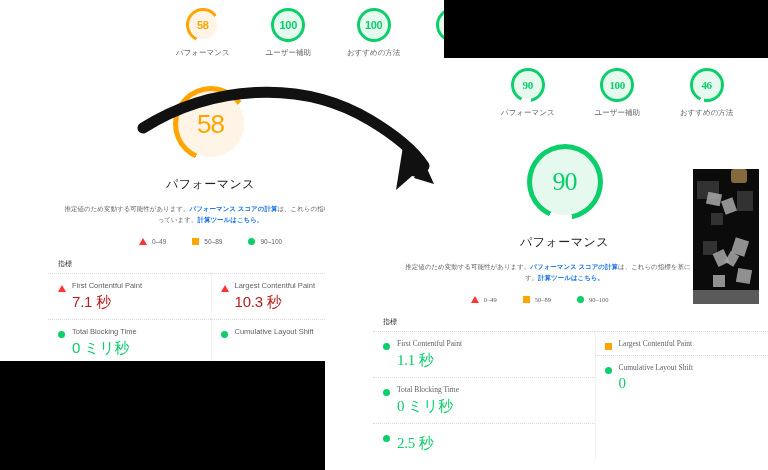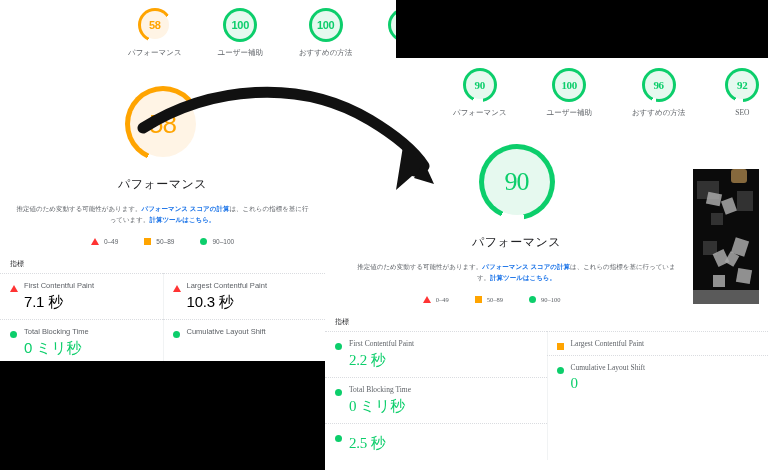--- a/index.html
+++ b/index.html
@@ -2,21 +2,21 @@
 <html><head>
 <meta charset="utf-8">
 <style>
   html,body{margin:0;padding:0;}
   body{
     width:768px;height:470px;position:relative;overflow:hidden;
     background:#000000;
     font-family:"Liberation Sans","DejaVu Sans",sans-serif;
     -webkit-font-smoothing:antialiased;
   }
-  .panel{position:absolute;background:#ffffff;overflow:hidden;}
+  .panel{position:absolute;background:#ffffff;overflow:hidden;padding-left:48px;}
 
   
   #panelA{left:0;top:0;width:396px;height:58px;}
   #panelB{left:0;top:58px;width:325px;height:303px;}
   #panelC{left:325px;top:58px;width:443px;height:412px;font-family:Liberation Serif, serif;}
 
   
   .gauge-row{display:flex;align-items:flex-start;}
   .gauge-item{display:flex;flex-direction:column;align-items:center;}
   .mini-gauge{position:relative;width:34px;height:34px;border-radius:50%;}
@@ -58,21 +58,21 @@
   
   .metrics-head{font-size:7px;color:#202124;padding-left:10px;}
   .metrics-grid{display:flex;}
   .metric-col{flex:1;}
   .metric{padding:7px 0 7px 24px;position:relative;border-top:1px dotted #dadce0;}
   .metric:first-child{border-top:1px dotted #dadce0;}
   .metric .mk{position:absolute;left:10px;top:11px;}
   .metric .mk.tri{border-bottom-color:#f33;}
   .metric .mname{font-size:7.5px;color:#5f6368;white-space:nowrap;}
   .metric .mval{font-size:15px;margin-top:3px;letter-spacing:-0.2px;}
-  .v-red{color:#000000;}
+  .v-red{color:#b91c1c;}
   .v-green{color:#0cce6b;}
   .v-orange{color:#ff8c42;}
 
   
   #arrow{position:absolute;left:0;top:0;width:768px;height:470px;pointer-events:none;}
 
   
   #thumb{
     position:absolute;left:690px;top:166px;width:66px;height:135px;
     background:#0b0b0b;border:3px solid #ffffff;
@@ -193,21 +193,21 @@
       <div class="gauge-item">
         <div class="mini-gauge" style="background: conic-gradient(from 205deg, rgb(12, 206, 107) 0deg, rgb(12, 206, 107) 360deg, rgb(255, 255, 255) 360deg, rgb(255, 255, 255) 360deg) rgb(230, 249, 239);">
           <div style="position: absolute; inset: 3px; border-radius: 50%; background: rgb(230, 249, 239);"></div>
           <div class="num" style="color: rgb(12, 206, 107);">100</div>
         </div>
         <div class="mini-label">ユーザー補助</div>
       </div>
       <div class="gauge-item">
         <div class="mini-gauge" style="background: conic-gradient(from 205deg, rgb(12, 206, 107) 0deg, rgb(12, 206, 107) 345.6deg, rgb(255, 255, 255) 345.6deg, rgb(255, 255, 255) 360deg) rgb(230, 249, 239);">
           <div style="position: absolute; inset: 3px; border-radius: 50%; background: rgb(230, 249, 239);"></div>
-          <div class="num" style="color: rgb(12, 206, 107);">96</div>
+          <div class="num" style="color: rgb(12, 206, 107);">46</div>
         </div>
         <div class="mini-label">おすすめの方法</div>
       </div>
       <div class="gauge-item">
         <div class="mini-gauge" style="background: conic-gradient(from 205deg, rgb(12, 206, 107) 0deg, rgb(12, 206, 107) 331.2deg, rgb(255, 255, 255) 331.2deg, rgb(255, 255, 255) 360deg) rgb(230, 249, 239);">
           <div style="position: absolute; inset: 3px; border-radius: 50%; background: rgb(230, 249, 239);"></div>
           <div class="num" style="color: rgb(12, 206, 107);">92</div>
         </div>
         <div class="mini-label">SEO</div>
       </div>
@@ -242,21 +242,21 @@
       </div>
     </div>
 
   <div class="metrics-head" style="margin-top:14px;">指標</div>
 
   <div class="metrics-grid" style="margin-top:4px;">
     <div class="metric-col" id="mBL">
         <div class="metric">
           <span class="mk cir"></span>
           <div class="mname">First Contentful Paint</div>
-          <div class="mval v-green">2.2 秒</div>
+          <div class="mval v-green">1.1 秒</div>
         </div>
         <div class="metric">
           <span class="mk cir"></span>
           <div class="mname">Total Blocking Time</div>
           <div class="mval v-green">0 ミリ秒</div>
         </div>
         <div class="metric">
           <span class="mk cir"></span>
           <div class="mval v-green">2.5 秒</div>
         </div>

